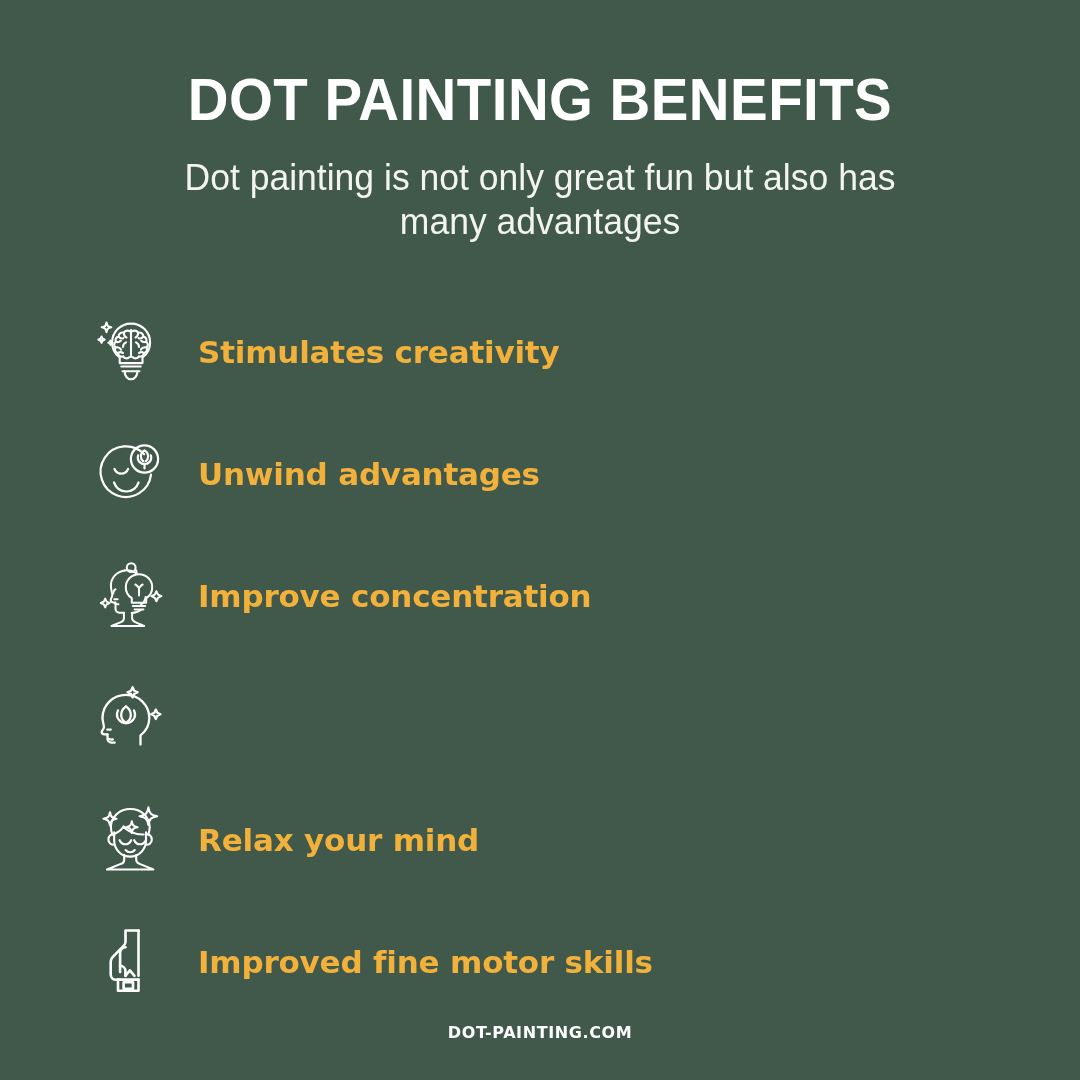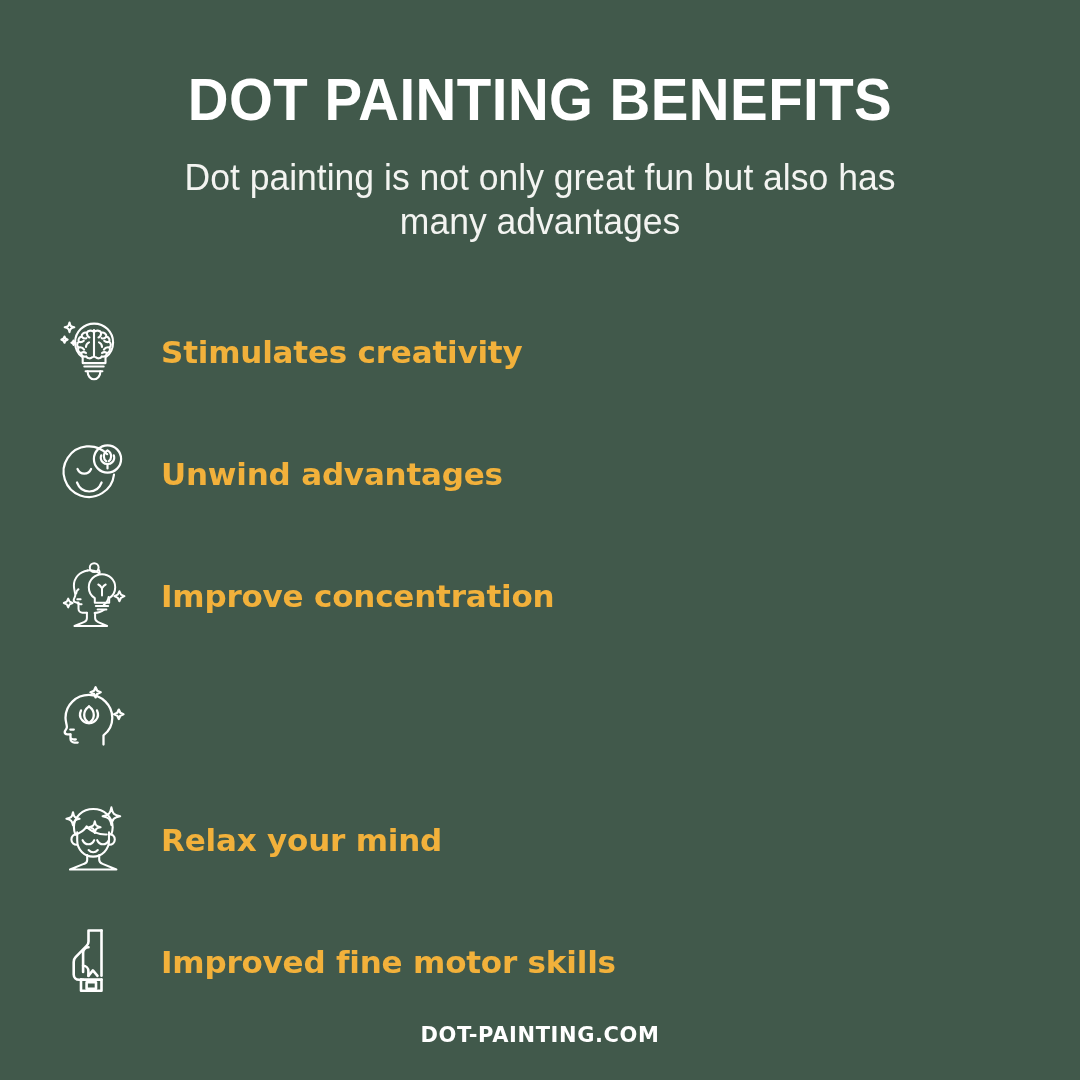--- a/index.html
+++ b/index.html
@@ -48,21 +48,21 @@
     line-height: 1.18;
     color: #F3F4F1;
     margin: 0 auto;
     width: 790px;
     transform: scaleX(0.96);
   }
 
   
   .benefits {
     margin-top: 48px;
-    padding-left: 59px;
+    padding-left: 96px;
     flex: 1 1 auto;
   }
 
   .benefit-row {
     display: flex;
     align-items: center;
     height: 122px;
   }
 
   .benefit-icon {
@@ -91,21 +91,21 @@
 
   
   .footer {
     text-align: center;
     padding-bottom: 32px;
   }
 
   .footer-text {
     font-family: "DejaVu Sans", sans-serif;
     font-weight: bold;
-    font-size: 21px;
+    font-size: 16px;
     letter-spacing: 0.6px;
     color: #FFFFFF;
     margin-top: 36px;
   }
 </style>
 </head>
 <body>
 
 <div class="poster">
 

